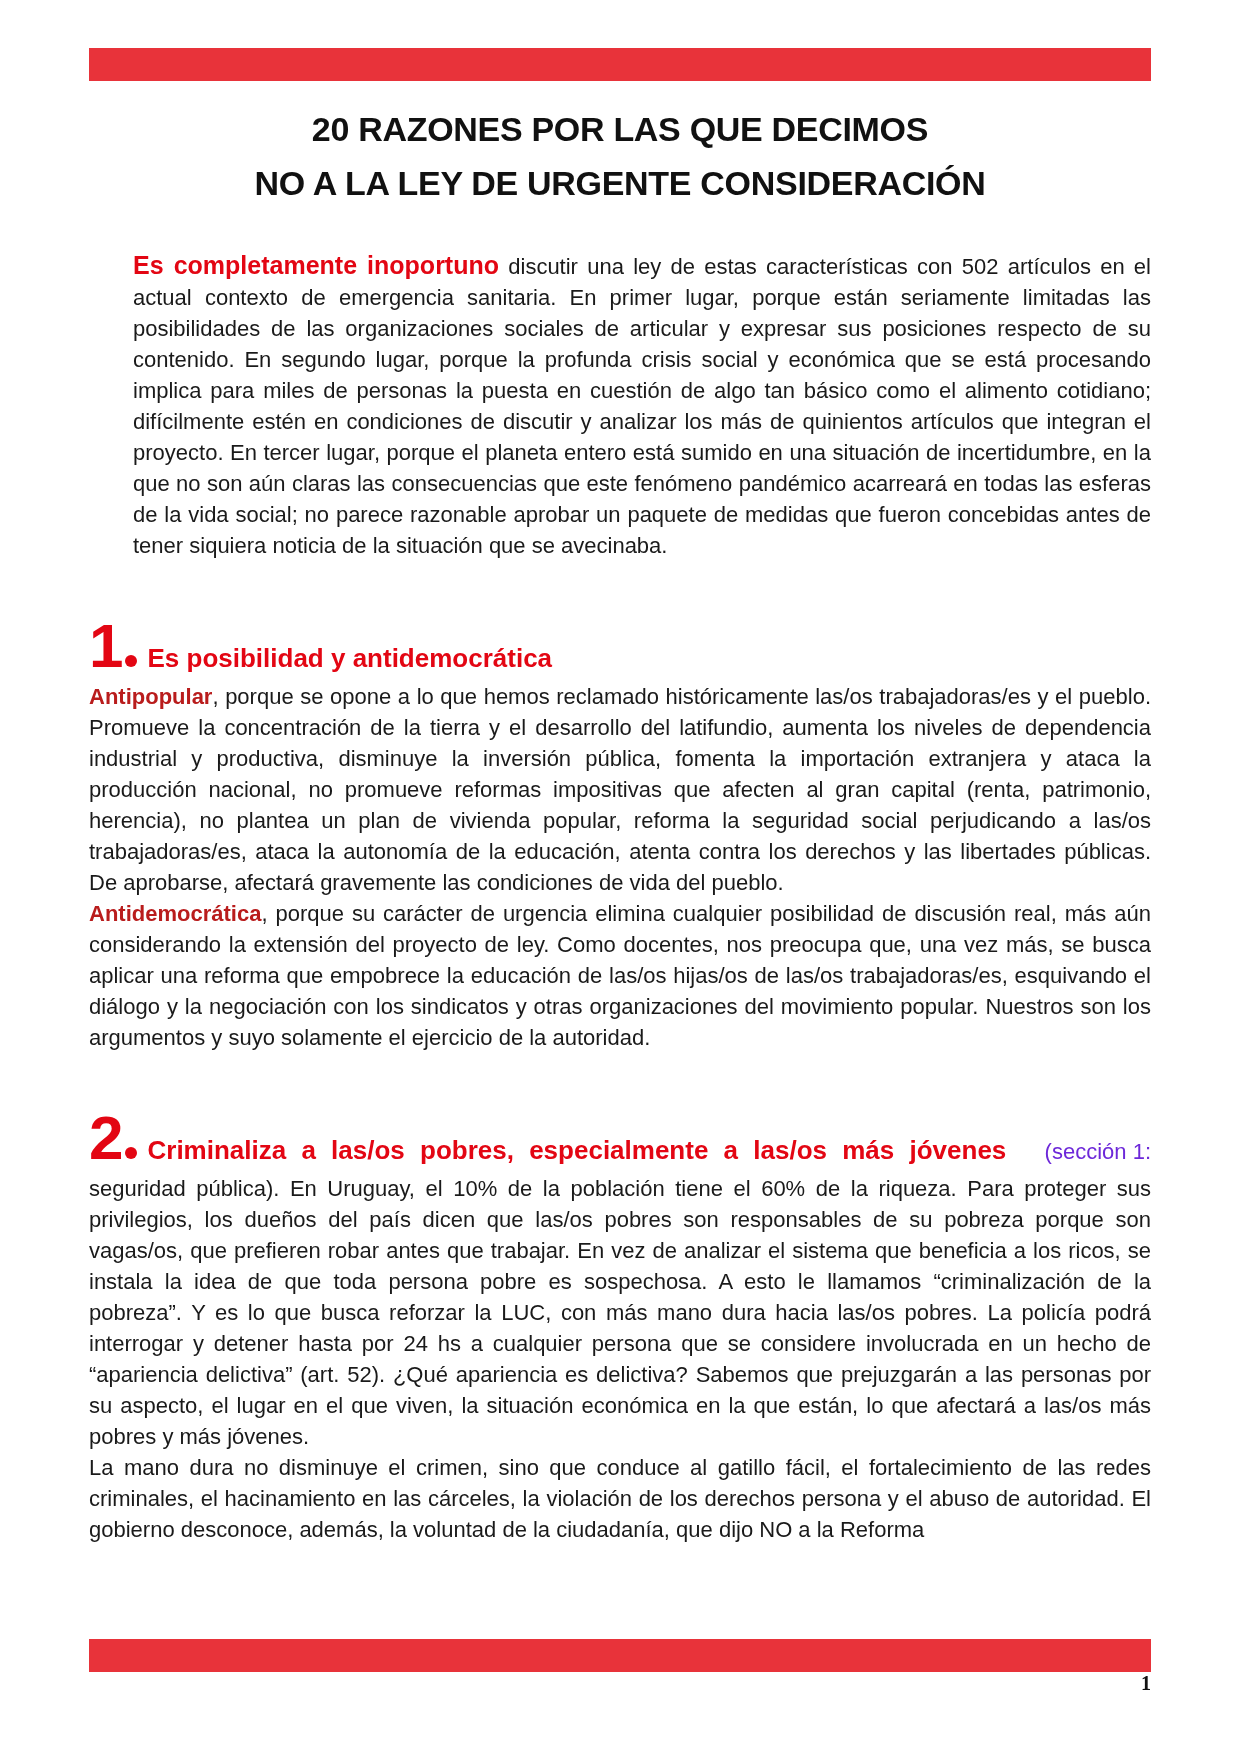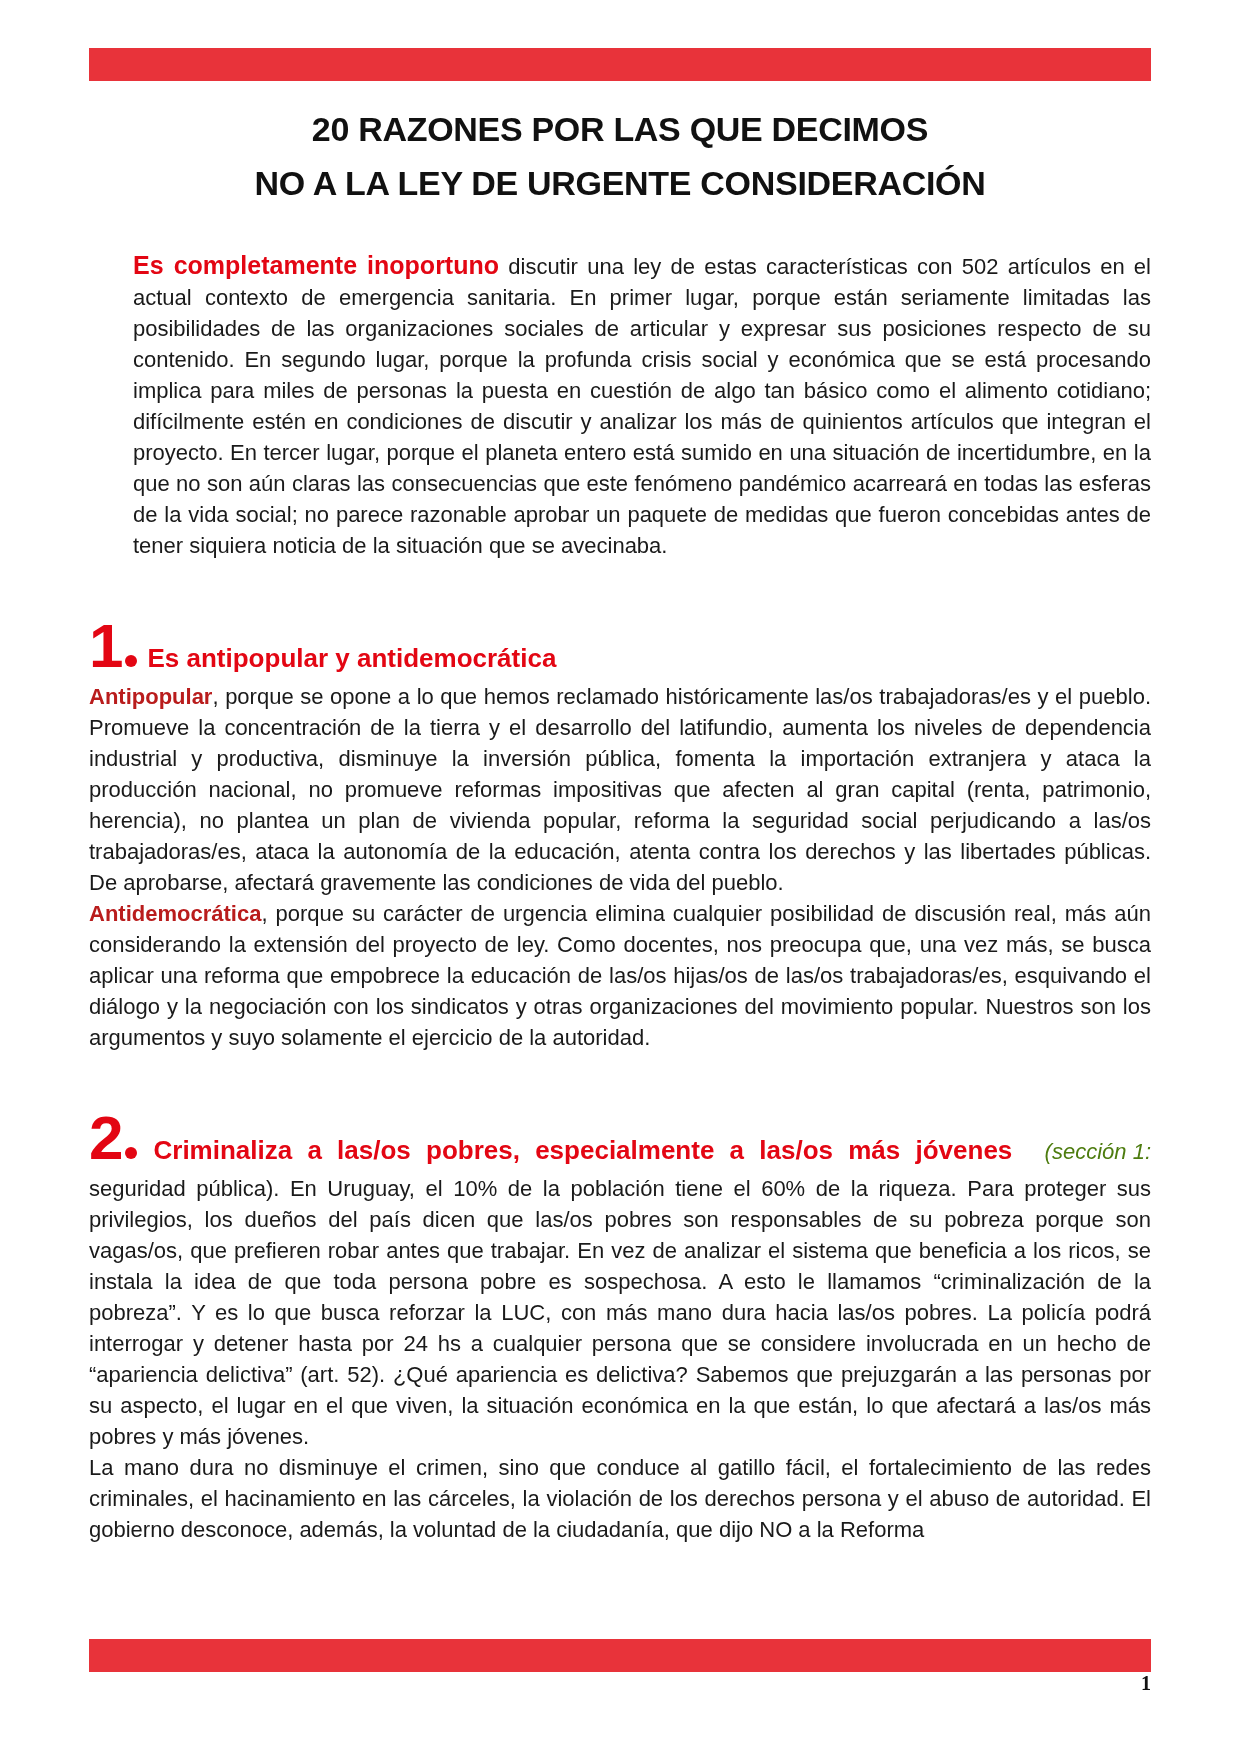--- a/index.html
+++ b/index.html
@@ -14,43 +14,43 @@
   .title { text-align: center; font-weight: bold; font-size: 34px; line-height: 54px;
            color: #111; margin: 0; letter-spacing: -0.3px; }
   p { margin: 0; font-size: 22px; line-height: 31px; text-align: justify; }
   .intro { margin-top: 40px; margin-left: 44px; }
   .lead { color: #e30613; font-weight: bold; font-size: 25px; }
   .section-head { display: flex; align-items: baseline; margin-top: 54px; margin-bottom: 4px; }
   .num { color: #e30613; font-weight: bold; font-size: 62px; line-height: 62px; letter-spacing: -2px; }
   .dot { display: inline-block; width: 12px; height: 12px; background: #e30613; border-radius: 50%;
          margin: 0 10px 0 4px; }
   .sec-title { color: #e30613; font-weight: bold; font-size: 26px; }
-  .sec-aside { font-size: 22px; color: #4d7c0f; font-style: italic; }
+  .sec-aside { font-size: 22px; color: #6d28d9; }
   .head2 { justify-content: space-between; }
   .head2 .left { display: flex; align-items: baseline; flex: 1; }
-  .head2 .sec-title { word-spacing: 8px; margin-left: 6px; }
+  .head2 .sec-title { word-spacing: 8px; }
   b.kw { font-weight: bold; color: #b91c1c; }
 </style>
 </head>
 <body>
 
 <div class="bar top"></div>
 
 <div class="content">
   <h1 class="title">
     <span>20 RAZONES POR LAS QUE DECIMOS</span><br>
     <span>NO A LA LEY DE URGENTE CONSIDERACIÓN</span>
   </h1>
 
   <p class="intro"><span class="lead">Es completamente inoportuno</span><span> discutir una ley de estas características con 502 artículos en el actual contexto de emergencia sanitaria. En primer lugar, porque están seriamente limitadas las posibilidades de las organizaciones sociales de articular y expresar sus posiciones respecto de su contenido. En segundo lugar, porque la profunda crisis social y económica que se está procesando implica para miles de personas la puesta en cuestión de algo tan básico como el alimento cotidiano; difícilmente estén en condiciones de discutir y analizar los más de quinientos artículos que integran el proyecto. En tercer lugar, porque el planeta entero está sumido en una situación de incertidumbre, en la que no son aún claras las consecuencias que este fenómeno pandémico acarreará en todas las esferas de la vida social; no parece razonable aprobar un paquete de medidas que fueron concebidas antes de tener siquiera noticia de la situación que se avecinaba.</span></p>
 
   <div class="section-head">
     <span class="num">1</span>
     <span class="dot"></span>
-    <span class="sec-title">Es antipopular y antidemocrática</span>
+    <span class="sec-title">Es posibilidad y antidemocrática</span>
   </div>
   <p><b class="kw">Antipopular</b><span>, porque se opone a lo que hemos reclamado históricamente las/os trabajadoras/es y el pueblo. Promueve la concentración de la tierra y el desarrollo del latifundio, aumenta los niveles de dependencia industrial y productiva, disminuye la inversión pública, fomenta la importación extranjera y ataca la producción nacional, no promueve reformas impositivas que afecten al gran capital (renta, patrimonio, herencia), no plantea un plan de vivienda popular, reforma la seguridad social perjudicando a las/os trabajadoras/es, ataca la autonomía de la educación, atenta contra los derechos y las libertades públicas. De aprobarse, afectará gravemente las condiciones de vida del pueblo.</span></p>
   <p><b class="kw">Antidemocrática</b><span>, porque su carácter de urgencia elimina cualquier posibilidad de discusión real, más aún considerando la extensión del proyecto de ley. Como docentes, nos preocupa que, una vez más, se busca aplicar una reforma que empobrece la educación de las/os hijas/os de las/os trabajadoras/es, esquivando el diálogo y la negociación con los sindicatos y otras organizaciones del movimiento popular. Nuestros son los argumentos y suyo solamente el ejercicio de la autoridad.</span></p>
 
   <div class="section-head head2">
     <div class="left">
       <span class="num">2</span>
       <span class="dot"></span>
       <span class="sec-title">Criminaliza a las/os pobres, especialmente a las/os más jóvenes</span>
     </div>

